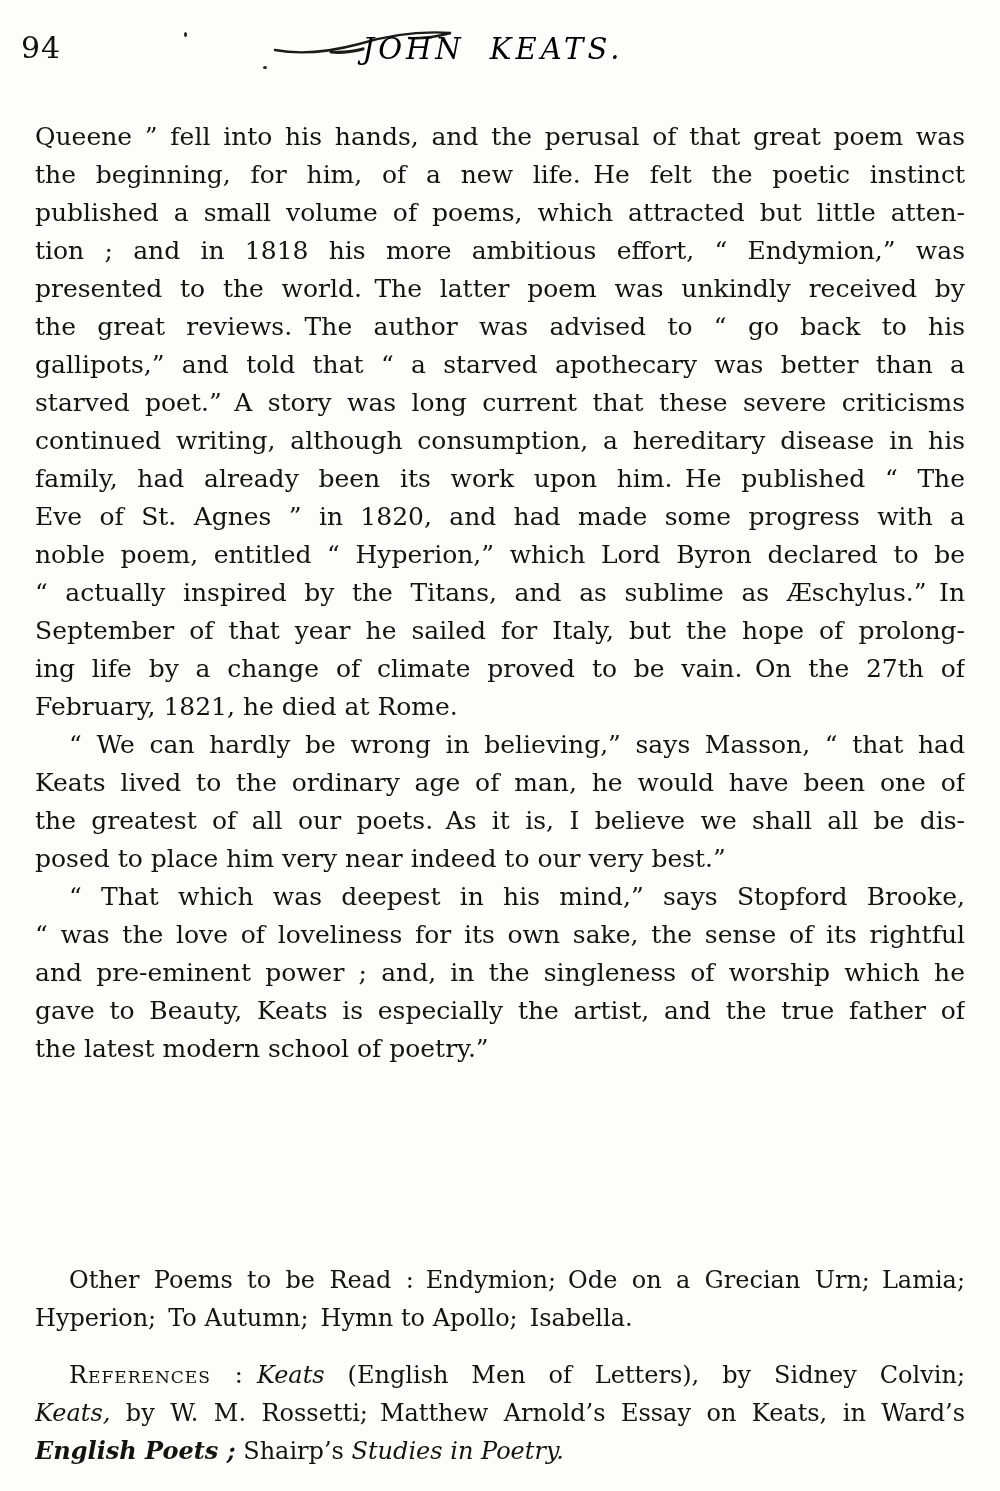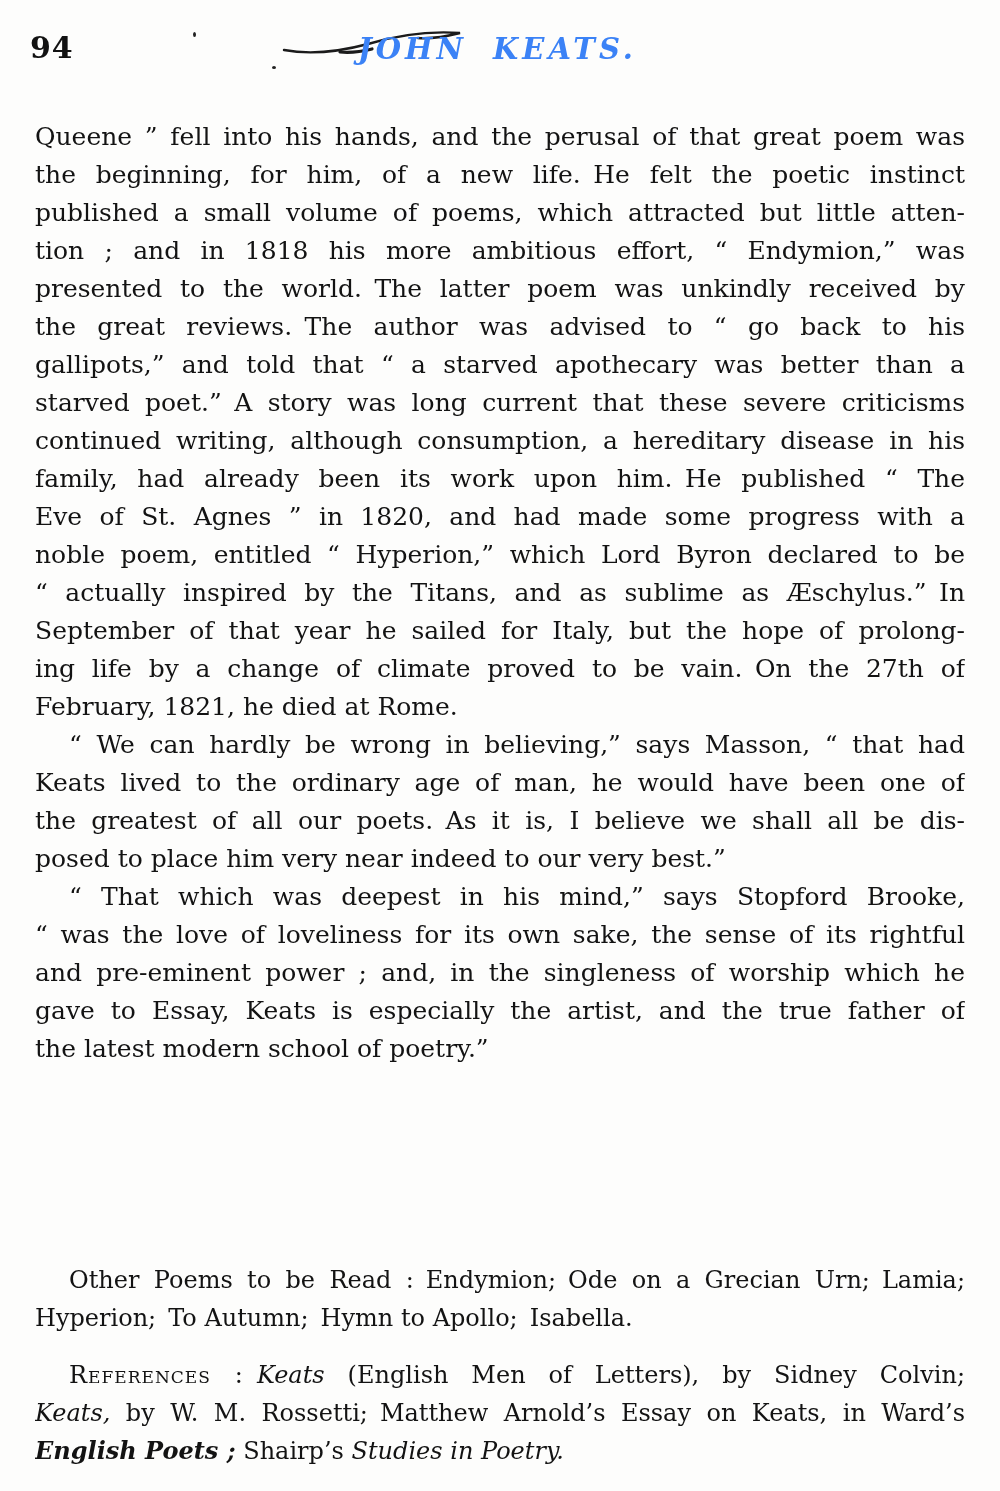--- a/index.html
+++ b/index.html
@@ -6,26 +6,26 @@
   body{
     width:1000px;height:1491px;
     background:#ffffff;
     font-family:"DejaVu Serif","Liberation Serif",serif;
     color:#121212;
     overflow:hidden;
   }
   .page{position:relative;width:1000px;height:1491px;background:#fdfdfc;}
 
   
-  .running-head{position:absolute;top:26px;left:30px;right:35px;height:44px;font-weight:bold;}
+  .running-head{position:absolute;top:26px;left:21px;right:35px;height:44px;}
   .page-num{position:absolute;left:0;top:4px;font-size:30px;letter-spacing:1px;}
   .head-title{
     position:absolute;left:0;right:0;top:6px;text-align:center;
     font-style:italic;font-size:29px;letter-spacing:4px;word-spacing:12px;
-    color:#3b82f6;
+    color:#000000;
   }
   .ink-svg{position:absolute;left:250px;top:-4px;}
   .speck{position:absolute;background:#222;border-radius:50%;}
   .speck1{left:163px;top:6px;width:3px;height:5px;}
   .speck2{left:242px;top:40px;width:4px;height:3px;}
 
   
   .body-text{position:absolute;top:118px;left:35px;width:930px;}
   .line{
     font-size:25px;line-height:38px;height:38px;
@@ -86,21 +86,21 @@
       <div class="line indent">“ We can hardly be wrong in believing,” says Masson, “ that had</div>
       <div class="line">Keats lived to the ordinary age of man, he would have been one of</div>
       <div class="line">the greatest of all our poets. As it is, I believe we shall all be dis-</div>
       <div class="line lastline">posed to place him very near indeed to our very best.”</div>
     </div>
 
     <div class="para">
       <div class="line indent">“ That which was deepest in his mind,” says Stopford Brooke,</div>
       <div class="line">“ was the love of loveliness for its own sake, the sense of its rightful</div>
       <div class="line">and pre-eminent power ; and, in the singleness of worship which he</div>
-      <div class="line">gave to Essay, Keats is especially the artist, and the true father of</div>
+      <div class="line">gave to Beauty, Keats is especially the artist, and the true father of</div>
       <div class="line lastline">the latest modern school of poetry.”</div>
     </div>
 
   </main>
 
   <section class="poems">
     <div class="line indent">
       <span class="b">Other Poems to be Read</span><span> : Endymion; Ode on a Grecian Urn; Lamia;</span>
     </div>
     <div class="line lastline">Hyperion; To Autumn; Hymn to Apollo; Isabella.</div>

